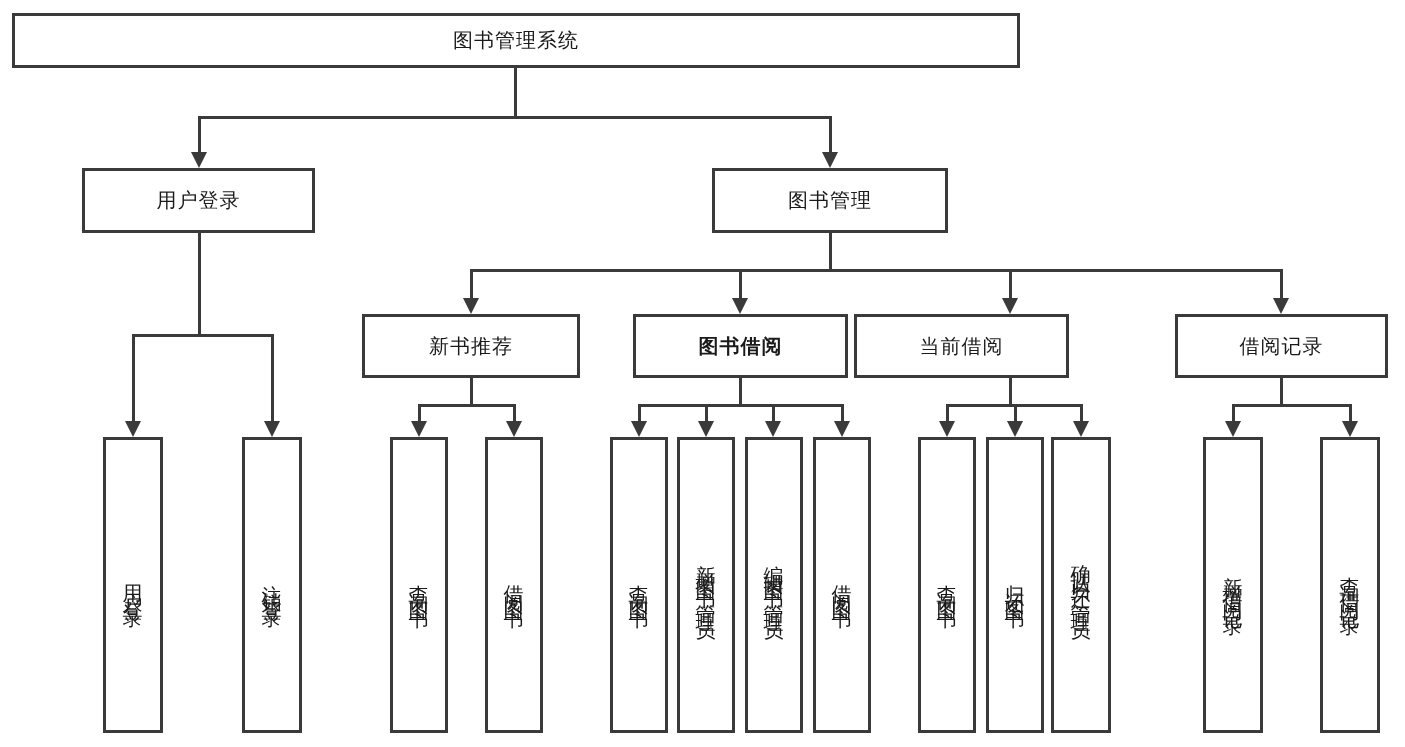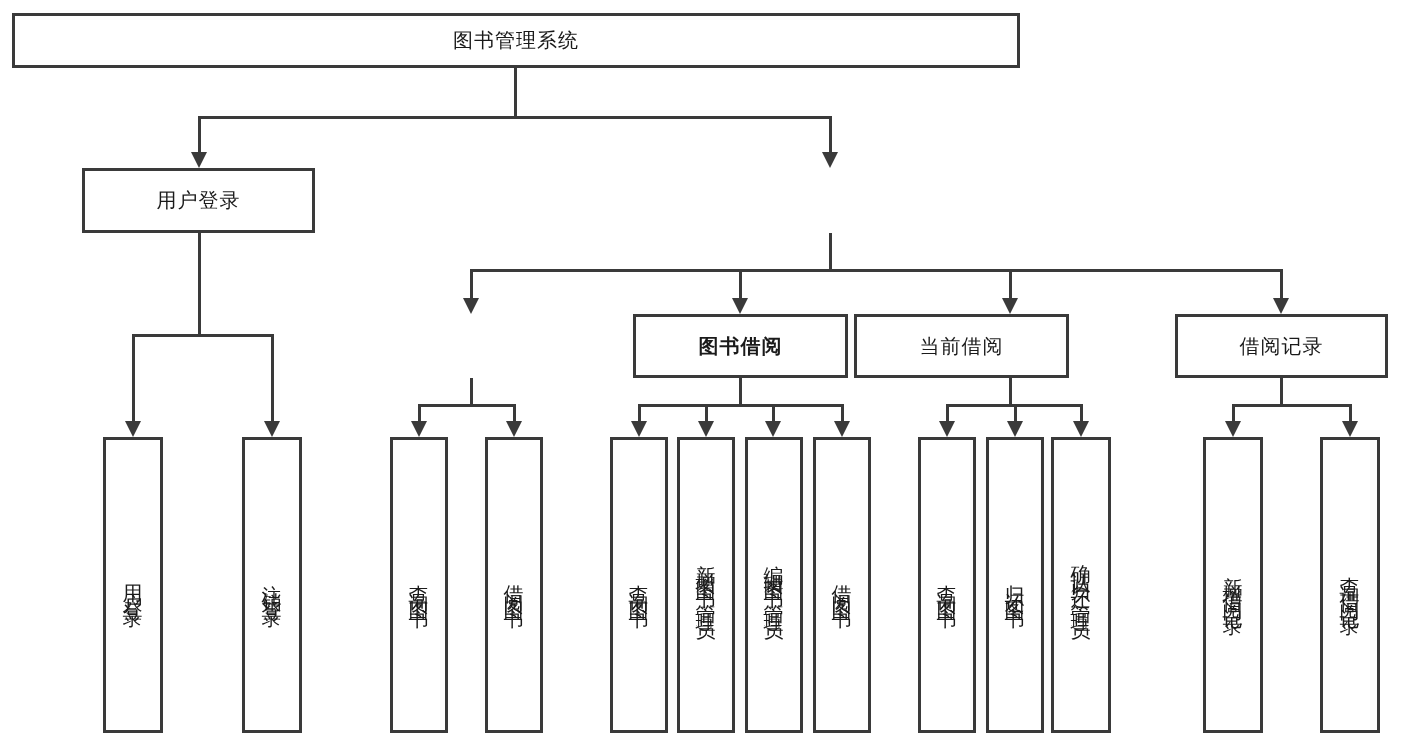--- a/index.html
+++ b/index.html
@@ -58,39 +58,45 @@
   <div class="vline" style="left:514px;top:68px;height:50px;"></div>
   <div class="hline" style="left:198px;top:116px;width:634px;"></div>
   <div class="vline" style="left:198px;top:116px;height:38px;"></div>
   <div class="arrow" style="left:191px;top:152px;"></div>
   <div class="vline" style="left:829px;top:116px;height:38px;"></div>
   <div class="arrow" style="left:822px;top:152px;"></div>
 
   <div class="box" style="left:82px;top:168px;width:233px;height:65px;">
     <span>用户登录</span>
   </div>
+  <div class="box" style="left:712px;top:168px;width:236px;height:65px;">
+    <span>图书管理</span>
+  </div>
 
   <div class="vline" style="left:198px;top:233px;height:104px;"></div>
   <div class="hline" style="left:132px;top:334px;width:141px;"></div>
   <div class="vline" style="left:132px;top:334px;height:90px;"></div>
   <div class="arrow" style="left:125px;top:421px;"></div>
   <div class="vline" style="left:271px;top:334px;height:90px;"></div>
   <div class="arrow" style="left:264px;top:421px;"></div>
 
   <div class="vline" style="left:829px;top:233px;height:38px;"></div>
   <div class="hline" style="left:470px;top:269px;width:813px;"></div>
   <div class="vline" style="left:470px;top:269px;height:32px;"></div>
   <div class="arrow" style="left:463px;top:298px;"></div>
   <div class="vline" style="left:739px;top:269px;height:32px;"></div>
   <div class="arrow" style="left:732px;top:298px;"></div>
   <div class="vline" style="left:1009px;top:269px;height:32px;"></div>
   <div class="arrow" style="left:1002px;top:298px;"></div>
   <div class="vline" style="left:1280px;top:269px;height:32px;"></div>
   <div class="arrow" style="left:1273px;top:298px;"></div>
 
+  <div class="box" style="left:362px;top:314px;width:218px;height:64px;">
+    <span>新书推荐</span>
+  </div>
   <div class="box" style="left:633px;top:314px;width:215px;height:64px;font-weight:bold;">
     <span>图书借阅</span>
   </div>
   <div class="box" style="left:854px;top:314px;width:215px;height:64px;">
     <span>当前借阅</span>
   </div>
   <div class="box" style="left:1175px;top:314px;width:213px;height:64px;">
     <span>借阅记录</span>
   </div>
 

